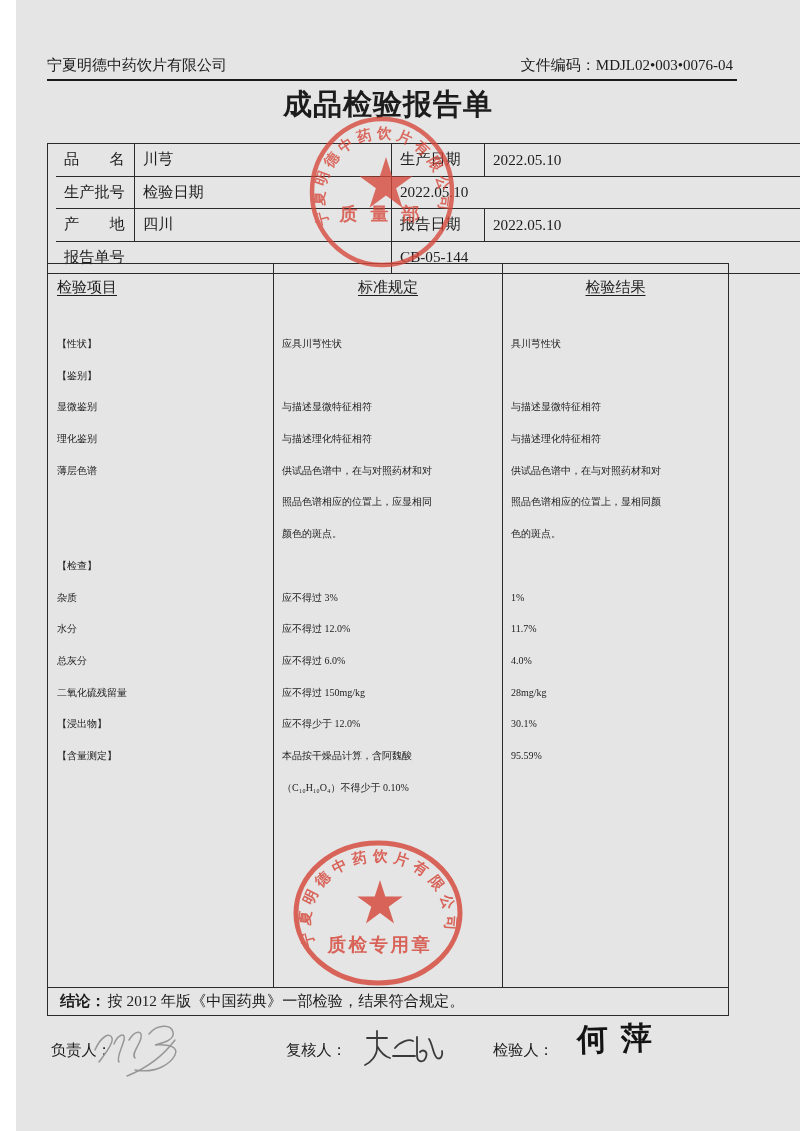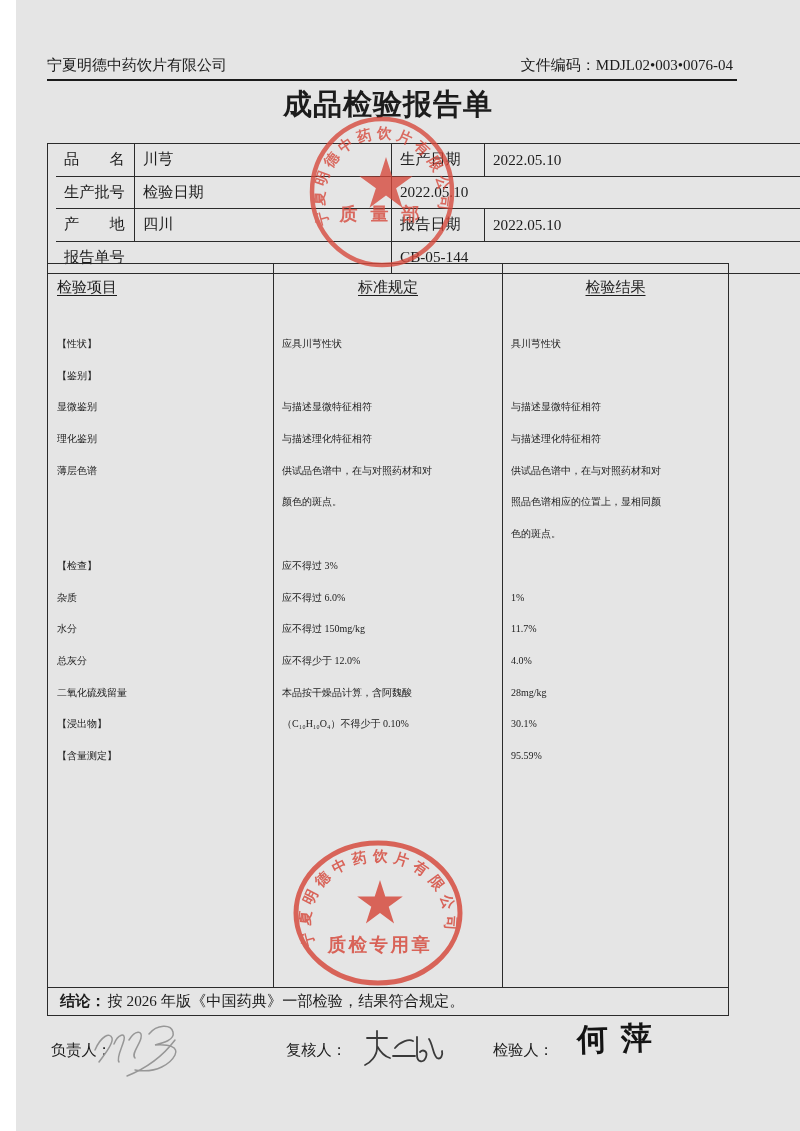--- a/index.html
+++ b/index.html
@@ -106,23 +106,25 @@
         </div>
     </div>
     <div class="mcol">
       <div class="mhead center">标准规定</div>
       <div>
           <div class="mline">应具川芎性状</div>
           <div class="mline"></div>
           <div class="mline">与描述显微特征相符</div>
           <div class="mline">与描述理化特征相符</div>
           <div class="mline">供试品色谱中，在与对照药材和对</div>
+          <div class="mline">照品色谱相应的位置上，应显相同</div>
           <div class="mline">颜色的斑点。</div>
           <div class="mline"></div>
           <div class="mline">应不得过 3%</div>
+          <div class="mline">应不得过 12.0%</div>
           <div class="mline">应不得过 6.0%</div>
           <div class="mline">应不得过 150mg/kg</div>
           <div class="mline">应不得少于 12.0%</div>
           <div class="mline">本品按干燥品计算，含阿魏酸</div>
           <div class="mline">（C₁₀H₁₀O₄）不得少于 0.10%</div>
         </div>
     </div>
     <div class="mcol">
       <div class="mhead center">检验结果</div>
       <div>
@@ -140,21 +142,21 @@
           <div class="mline">28mg/kg</div>
           <div class="mline">30.1%</div>
           <div class="mline">95.59%</div>
           <div class="mline"></div>
         </div>
     </div>
   </div>
 
   <div class="conclusion">
     <span class="clabel">结论：</span>
-    <span>按 2026 年版《中国药典》一部检验，结果符合规定。</span>
+    <span>按 2012 年版《中国药典》一部检验，结果符合规定。</span>
   </div>
 
   <div class="signatures">
     <span class="sig-label lbl-resp">负责人：</span>
     <svg class="sig-svg sig1" width="115" height="62" viewBox="0 0 115 62" fill="none" stroke="#979797" stroke-width="1.5" stroke-linecap="round">
       <path d="M8 32 C14 18 23 14 25 20 C27 26 16 38 12 44 M27 26 C31 16 39 14 37 22 C35 30 29 40 32 44 M42 22 C48 12 56 12 54 20 C52 28 44 36 48 40"></path>
       <path d="M62 16 C70 6 84 6 86 14 C88 22 76 25 68 27 C82 26 92 29 88 37 C84 45 70 56 48 52"></path>
       <path d="M88 22 C76 38 60 50 40 58"></path>
     </svg>
     <span class="sig-label lbl-rev">复核人：</span>

